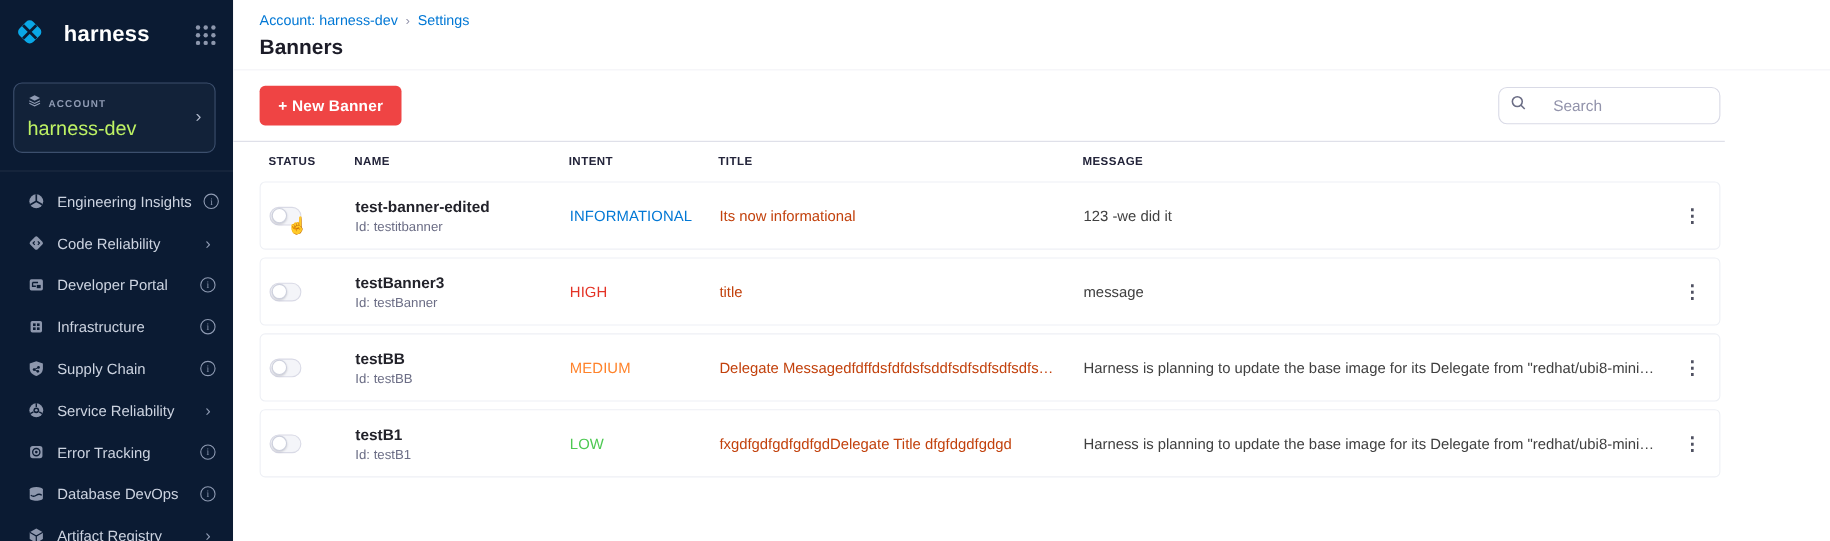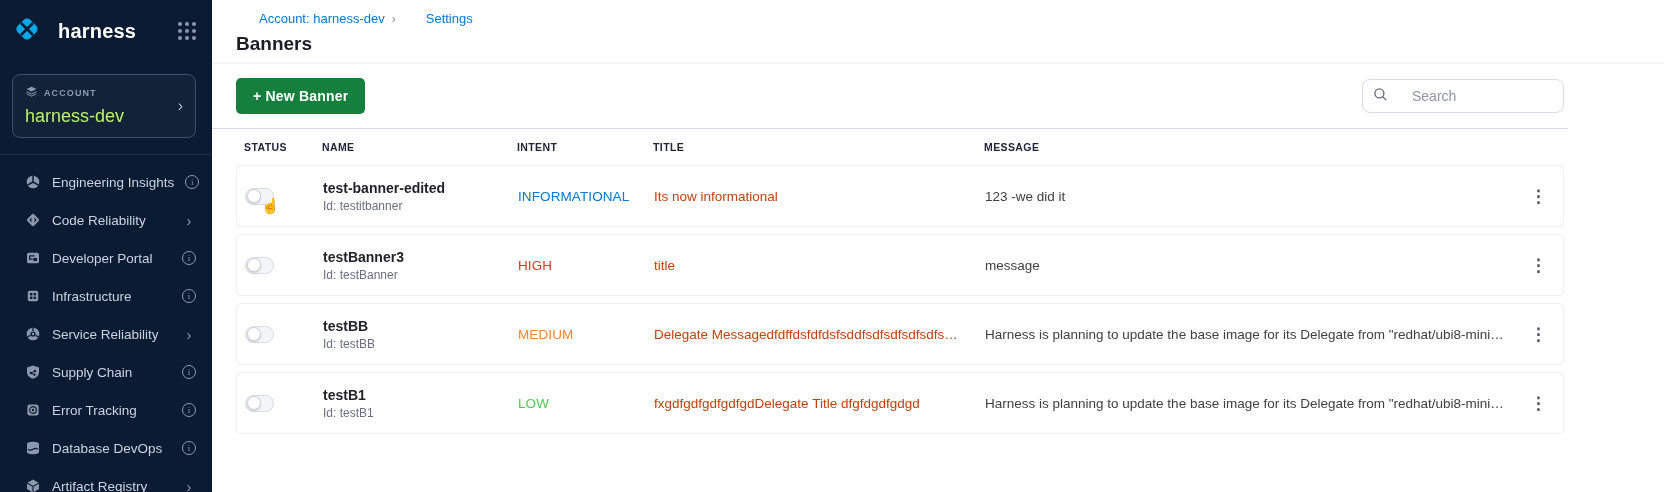--- a/index.html
+++ b/index.html
@@ -71,31 +71,31 @@
 
   
   .main { flex:1; display:flex; flex-direction:column; background:#ffffff; overflow:hidden; }
 
   .page-header {
     padding:11px 100px 0 24px;
     border-bottom:1px solid #f2f3f7;
     height:64px;
   }
   .breadcrumb { display:flex; align-items:center; gap:7px; font-size:13px; }
-  .crumb-link { color:#0278d5; cursor:pointer; text-decoration:none;margin-left:23px; }
+  .crumb-link { color:#0278d5; cursor:pointer; text-decoration:none; }
   .crumb-sep { color:#9293ab; font-size:12px; }
   .page-title { font-size:19px; font-weight:700; color:#1c1c28; margin-top:7px; }
 
   .toolbar {
     height:64px;
     display:flex; align-items:center; justify-content:space-between;
     padding:0 100px 0 24px;
   }
   .new-banner-btn {
-    background:#15803d; color:#ffffff; border:none; border-radius:5px;
+    background:#ef4444; color:#ffffff; border:none; border-radius:5px;
     font-family:"Liberation Sans", sans-serif;
     font-size:14px; font-weight:700; padding:10px 17px; cursor:pointer;
     letter-spacing:.2px;
   }
   .search-box {
     display:flex; align-items:center; gap:24px;
     width:202px; height:34px;
     border:1px solid #d9dae6; border-radius:8px;
     padding:0 10px; background:#ffffff;
   }
@@ -251,42 +251,42 @@
             <rect x="8.6" y="8.6" width="2.4" height="2.4" fill="#0b1b33"></rect>
           </svg>
       </span>
       <span class="nav-label">Infrastructure</span>
       <span class="trail-info"></span>
     </div>
 
     <div class="nav-item">
       <span class="nav-icon">
         <svg viewBox="0 0 16 16">
-            <circle cx="8" cy="8" r="6.3" fill="#8d97ad"></circle>
-            <path d="M8 1.7 V5 M13.5 11 L10.6 9.4 M2.5 11 L5.4 9.4" stroke="#0b1b33" stroke-width="1.3"></path>
-            <circle cx="8" cy="8" r="2.6" fill="#0b1b33"></circle>
-            <circle cx="8" cy="8" r="1.2" fill="#8d97ad"></circle>
-          </svg>
-      </span>
-      <span class="nav-label">Service Reliability</span>
-      <span class="trail-chevron"></span>
-    </div>
-
-    <div class="nav-item">
-      <span class="nav-icon">
-        <svg viewBox="0 0 16 16">
             <path d="M8 1.4 L14 3.4 V8 C14 11.4 11.5 13.8 8 14.8 C4.5 13.8 2 11.4 2 8 V3.4 Z" fill="#8d97ad"></path>
             <circle cx="6" cy="9" r="1.2" fill="#0b1b33"></circle>
             <circle cx="10" cy="7" r="1.2" fill="#0b1b33"></circle>
             <circle cx="9.4" cy="10.6" r="1.2" fill="#0b1b33"></circle>
             <path d="M6 9 L10 7 M6 9 L9.4 10.6" stroke="#0b1b33" stroke-width=".9"></path>
           </svg>
       </span>
       <span class="nav-label">Supply Chain</span>
       <span class="trail-info"></span>
+    </div>
+
+    <div class="nav-item">
+      <span class="nav-icon">
+        <svg viewBox="0 0 16 16">
+            <circle cx="8" cy="8" r="6.3" fill="#8d97ad"></circle>
+            <path d="M8 1.7 V5 M13.5 11 L10.6 9.4 M2.5 11 L5.4 9.4" stroke="#0b1b33" stroke-width="1.3"></path>
+            <circle cx="8" cy="8" r="2.6" fill="#0b1b33"></circle>
+            <circle cx="8" cy="8" r="1.2" fill="#8d97ad"></circle>
+          </svg>
+      </span>
+      <span class="nav-label">Service Reliability</span>
+      <span class="trail-chevron"></span>
     </div>
 
     <div class="nav-item">
       <span class="nav-icon">
         <svg viewBox="0 0 16 16">
             <rect x="2.4" y="2.4" width="11.2" height="11.2" rx="2.4" fill="#8d97ad"></rect>
             <circle cx="8" cy="8" r="3.3" fill="none" stroke="#0b1b33" stroke-width="1.2"></circle>
             <circle cx="8" cy="8" r="1.2" fill="#0b1b33"></circle>
           </svg>
       </span>

